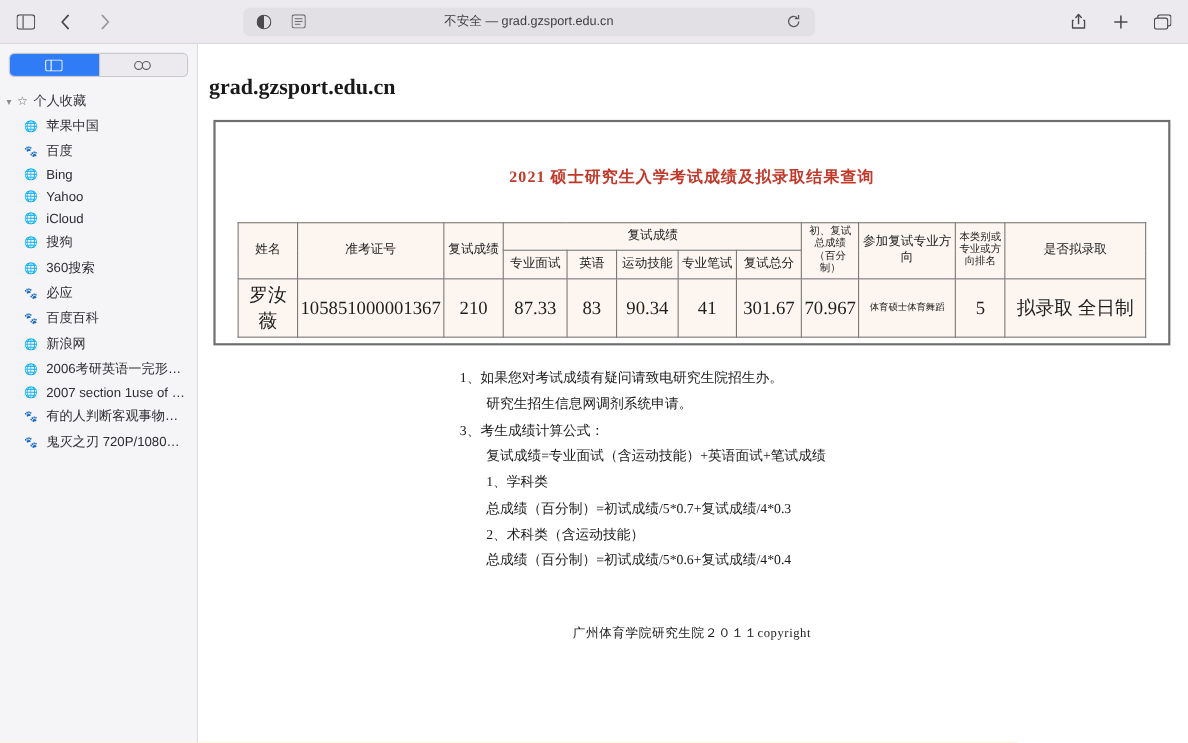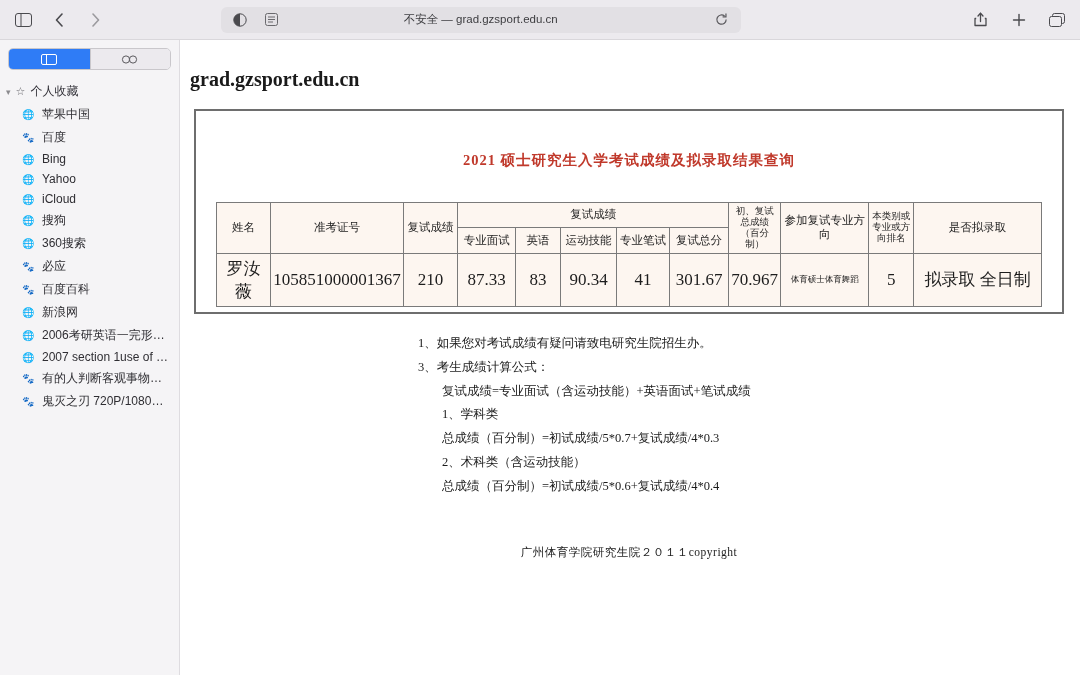--- a/index.html
+++ b/index.html
@@ -376,20 +376,21 @@
               <td class="tiny">体育硕士体育舞蹈</td>
               <td>5</td>
               <td>拟录取  全日制</td>
             </tr>
           </tbody>
         </table>
       </div>
 
       <div class="notes">
         <div class="ln">1、如果您对考试成绩有疑问请致电研究生院招生办。</div>
+        <div class="ln i2">研究生招生信息网调剂系统申请。</div>
         <div class="ln">3、考生成绩计算公式：</div>
         <div class="ln i2">复试成绩=专业面试（含运动技能）+英语面试+笔试成绩</div>
         <div class="ln i2">1、学科类</div>
         <div class="ln i2">总成绩（百分制）=初试成绩/5*0.7+复试成绩/4*0.3</div>
         <div class="ln i2">2、术科类（含运动技能）</div>
         <div class="ln i2">总成绩（百分制）=初试成绩/5*0.6+复试成绩/4*0.4</div>
         <div class="copyright">广州体育学院研究生院２０１１copyright</div>
       </div>
     </div>
   </div>

